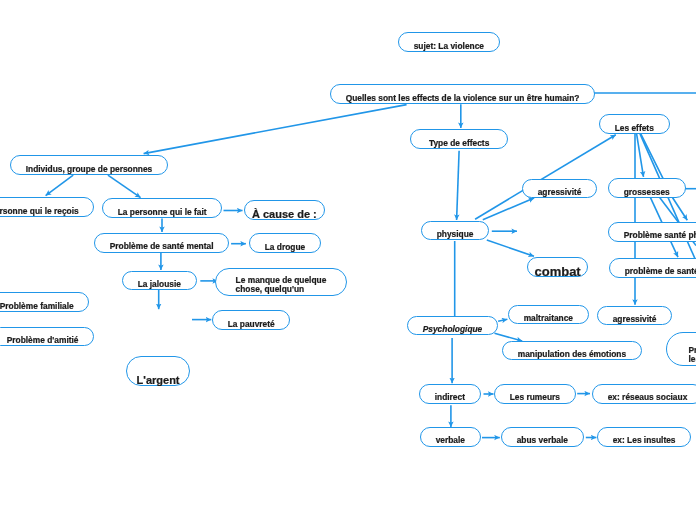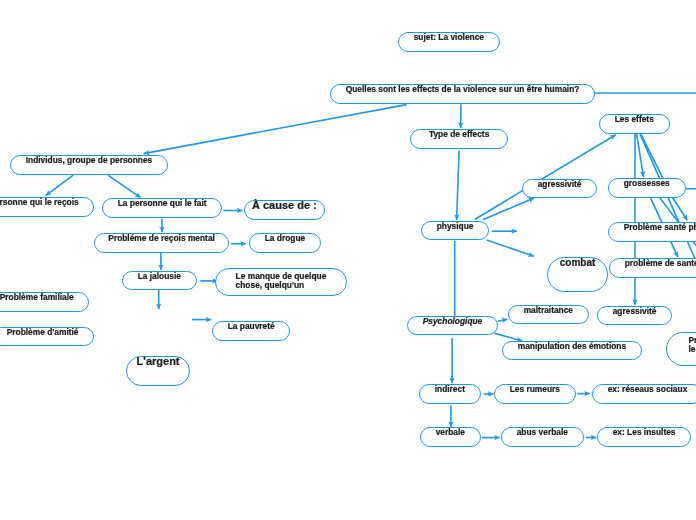--- a/index.html
+++ b/index.html
@@ -5,21 +5,21 @@
 <style>
   html,body{margin:0;padding:0;background:#ffffff;}
   body{width:696px;height:520px;overflow:hidden;
        font-family:"Liberation Sans",sans-serif;-webkit-font-smoothing:antialiased;
        transform:translateZ(0);}
   #canvas{position:relative;width:696px;height:520px;background:#ffffff;overflow:hidden;}
   svg#edges{position:absolute;left:0;top:0;width:696px;height:520px;}
   .node{position:absolute;box-sizing:border-box;
         border:1.15px solid #2196e8;background:#ffffff;
         border-radius:400px;
-        display:flex;align-items:flex-start;justify-content:center;
+        display:flex;align-items:flex-end;justify-content:center;
         color:#1c1c1c;font-weight:bold;font-size:8.4px;
         font-family:"Liberation Sans",sans-serif;
         text-align:center;line-height:9.2px;white-space:pre-line;
         z-index:2;will-change:transform;-webkit-text-stroke:0.22px #1c1c1c;}
 </style>
 </head>
 <body>
 
 <div id="canvas">
   <svg id="edges" viewBox="0 0 696 520">
@@ -61,33 +61,33 @@
       <polyline points="647,190.2 678,257.2" fill="none" stroke="#2196e8" stroke-width="1.6" marker-end="url(#ah)"></polyline>
       <polyline points="654,190 696,245.5" fill="none" stroke="#2196e8" stroke-width="1.6"></polyline>
       <polyline points="684.6,188.7 696,188.7" fill="none" stroke="#2196e8" stroke-width="1.6"></polyline>
     </svg>
 <div class="node" id="n-sujet" style="left: 397.6px; top: 32.2px; width: 101.7px; height: 20.3px; border-color: rgb(33, 150, 232); color: rgb(28, 28, 28); font-size: 8.4px;"><span>sujet: La violence</span></div>
     <div class="node" id="n-question" style="left: 329.9px; top: 84.3px; width: 265.1px; height: 19.8px; border-color: rgb(33, 150, 232); color: rgb(28, 28, 28); font-size: 8.4px;"><span>Quelles sont les effects de la violence sur un être humain?</span></div>
     <div class="node" id="n-individus" style="left: 9.5px; top: 154.8px; width: 158px; height: 19.9px; border-color: rgb(33, 150, 232); color: rgb(28, 28, 28); font-size: 8.4px;"><span>Individus, groupe de personnes</span></div>
     <div class="node" id="n-recois" style="left: -38.1px; top: 196.6px; width: 132.4px; height: 20.3px; border-color: rgb(33, 150, 232); color: rgb(28, 28, 28); font-size: 8.4px;"><span>La personne qui le reçois</span></div>
     <div class="node" id="n-fait" style="left: 101.8px; top: 198.3px; width: 120.3px; height: 19.9px; border-color: rgb(33, 150, 232); color: rgb(28, 28, 28); font-size: 8.4px;"><span>La personne qui le fait</span></div>
     <div class="node" id="n-acause" style="left: 243.5px; top: 200.4px; width: 80.7px; height: 20.3px; border-color: rgb(33, 150, 232); color: rgb(28, 28, 28); font-size: 11px;"><span>À cause de :</span></div>
-    <div class="node" id="n-santementale" style="left: 93.5px; top: 232.8px; width: 135.2px; height: 19.6px; border-color: rgb(33, 150, 232); color: rgb(28, 28, 28); font-size: 8.4px;"><span>Probléme de reçois mental</span></div>
+    <div class="node" id="n-santementale" style="left: 93.5px; top: 232.8px; width: 135.2px; height: 19.6px; border-color: rgb(33, 150, 232); color: rgb(28, 28, 28); font-size: 8.4px;"><span>Problème de santé mental</span></div>
     <div class="node" id="n-drogue" style="left: 248.8px; top: 233.2px; width: 71.9px; height: 20px; border-color: rgb(33, 150, 232); color: rgb(28, 28, 28); font-size: 8.4px;"><span>La drogue</span></div>
     <div class="node" id="n-jalousie" style="left: 122px; top: 270.6px; width: 74.7px; height: 19.4px; border-color: rgb(33, 150, 232); color: rgb(28, 28, 28); font-size: 8.4px;"><span>La jalousie</span></div>
     <div class="node" id="n-manque" style="left: 215px; top: 268.2px; width: 131.8px; height: 27.6px; border-color: rgb(33, 150, 232); color: rgb(28, 28, 28); font-size: 8.4px; justify-content: flex-start; text-align: left; padding-left: 19.6px; padding-top: 2.6px;"><span>Le manque de quelque
 chose, quelqu'un</span></div>
     <div class="node" id="n-famille" style="left: -16px; top: 291.8px; width: 105.4px; height: 20px; border-color: rgb(33, 150, 232); color: rgb(28, 28, 28); font-size: 8.4px;"><span>Problème familiale</span></div>
     <div class="node" id="n-argent" style="left: 125.8px; top: 309.8px; width: 64.1px; height: 30px; border-color: rgb(33, 150, 232); color: rgb(28, 28, 28); font-size: 11px; margin-top: 46px;"><span>L'argent</span></div>
-    <div class="node" id="n-pauvrete" style="left: 212px; top: 309.8px; width: 78.4px; height: 20px; border-color: rgb(33, 150, 232); color: rgb(28, 28, 28); font-size: 8.4px; margin-top: 11px;"><span>La pauvreté</span></div>
+    <div class="node" id="n-pauvrete" style="left: 212px; top: 309.8px; width: 78.4px; height: 20px; border-color: rgb(33, 150, 232); color: rgb(28, 28, 28); font-size: 8.4px;"><span>La pauvreté</span></div>
     <div class="node" id="n-amitie" style="left: -8.6px; top: 326.7px; width: 103.2px; height: 19.4px; border-color: rgb(33, 150, 232); color: rgb(28, 28, 28); font-size: 8.4px;"><span>Problème d'amitié</span></div>
     <div class="node" id="n-typeviolence" style="left: 409.9px; top: 128.6px; width: 98.3px; height: 20px; border-color: rgb(33, 150, 232); color: rgb(28, 28, 28); font-size: 8.4px;"><span>Type de effects</span></div>
     <div class="node" id="n-physique" style="left: 421.4px; top: 220.5px; width: 68.2px; height: 19.3px; border-color: rgb(33, 150, 232); color: rgb(28, 28, 28); font-size: 8.4px;"><span>physique</span></div>
     <div class="node" id="n-agressivite1" style="left: 522.4px; top: 178.5px; width: 75.2px; height: 19px; border-color: rgb(33, 150, 232); color: rgb(28, 28, 28); font-size: 8.4px;"><span>agressivité</span></div>
-    <div class="node" id="n-combat" style="left: 547px; top: 256.7px; width: 61.2px; height: 35px; border-color: rgb(33, 150, 232); color: rgb(28, 28, 28); font-size: 10px;"><span>combat</span></div>
+    <div class="node" id="n-combat" style="left: 527px; top: 256.7px; width: 61.2px; height: 20px; border-color: rgb(33, 150, 232); color: rgb(28, 28, 28); font-size: 13px;"><span>combat</span></div>
     <div class="node" id="n-psychologique" style="left: 407.4px; top: 316px; width: 91px; height: 19.3px; border-color: rgb(33, 150, 232); color: rgb(28, 28, 28); font-size: 8.4px; font-style: italic;"><span>Psychologique</span></div>
     <div class="node" id="n-maltraitance" style="left: 508.4px; top: 304.9px; width: 80.7px; height: 19.4px; border-color: rgb(33, 150, 232); color: rgb(28, 28, 28); font-size: 8.4px;"><span>maltraitance</span></div>
     <div class="node" id="n-manipulation" style="left: 502.3px; top: 340.7px; width: 139.8px; height: 19.3px; border-color: rgb(33, 150, 232); color: rgb(28, 28, 28); font-size: 8.4px;"><span>manipulation des émotions</span></div>
     <div class="node" id="n-indirect" style="left: 418.6px; top: 383.7px; width: 61.7px; height: 19.6px; border-color: rgb(33, 150, 232); color: rgb(28, 28, 28); font-size: 8.4px;"><span>indirect</span></div>
     <div class="node" id="n-rumeurs" style="left: 494.4px; top: 383.7px; width: 81.7px; height: 19.6px; border-color: rgb(33, 150, 232); color: rgb(28, 28, 28); font-size: 8.4px;"><span>Les rumeurs</span></div>
     <div class="node" id="n-reseaux" style="left: 592.3px; top: 383.7px; width: 111px; height: 19.6px; border-color: rgb(33, 150, 232); color: rgb(28, 28, 28); font-size: 8.4px;"><span>ex: réseaus sociaux</span></div>
     <div class="node" id="n-verbale" style="left: 419.7px; top: 426.8px; width: 60.7px; height: 19.6px; border-color: rgb(33, 150, 232); color: rgb(28, 28, 28); font-size: 8.4px;"><span>verbale</span></div>
     <div class="node" id="n-abusverbale" style="left: 501.4px; top: 426.8px; width: 82.6px; height: 19.6px; border-color: rgb(33, 150, 232); color: rgb(28, 28, 28); font-size: 8.4px;"><span>abus verbale</span></div>
     <div class="node" id="n-insultes" style="left: 597.4px; top: 426.8px; width: 94.2px; height: 19.6px; border-color: rgb(33, 150, 232); color: rgb(28, 28, 28); font-size: 8.4px;"><span>ex: Les insultes</span></div>
     <div class="node" id="n-leseffets" style="left: 598.8px; top: 114.1px; width: 70.5px; height: 19.8px; border-color: rgb(33, 150, 232); color: rgb(28, 28, 28); font-size: 8.4px;"><span>Les effets</span></div>

